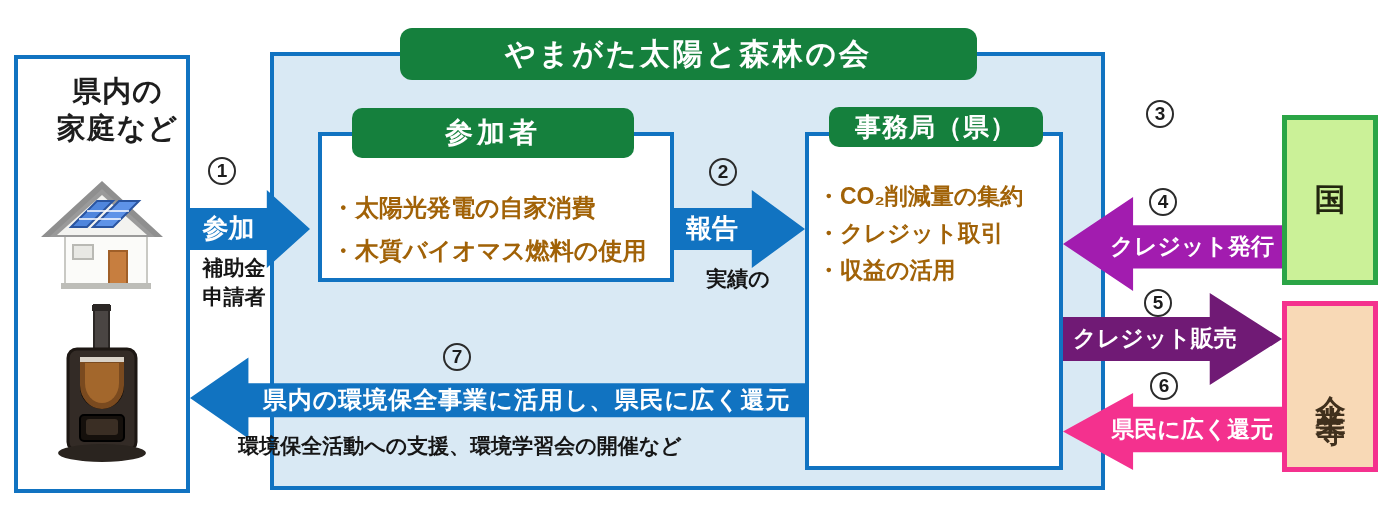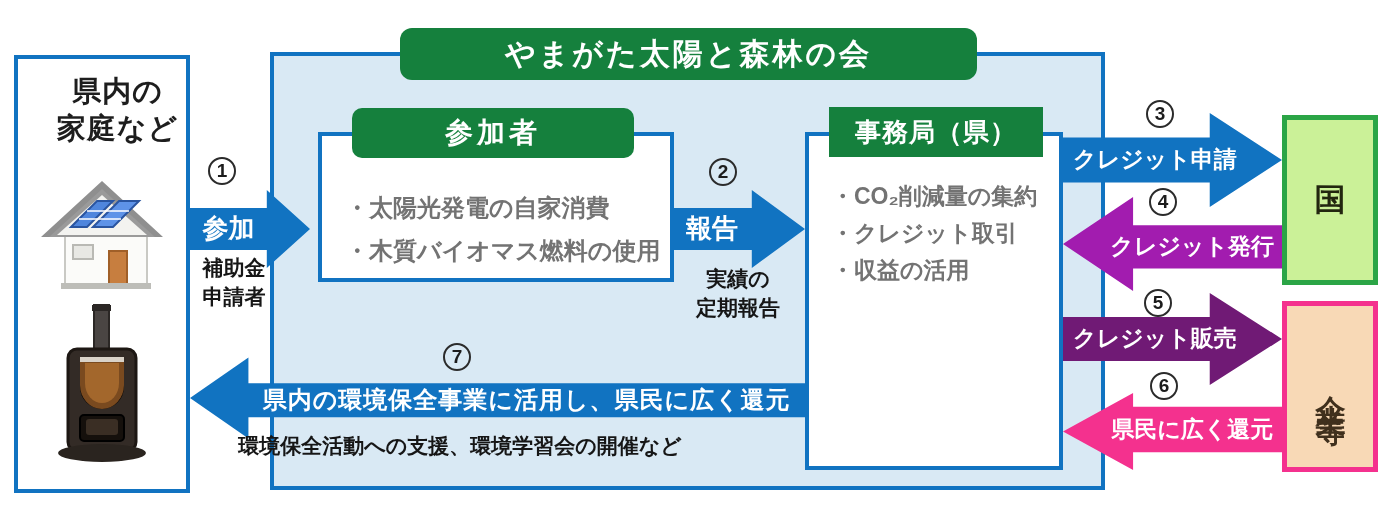--- a/index.html
+++ b/index.html
@@ -20,27 +20,27 @@
     position:absolute; left:270px; top:52px; width:835px; height:438px;
     background:#D9E9F4; border:4px solid #1173C1; z-index:1;
   }
   .banner {
     position:absolute; background:#15803d; color:#ffffff; font-weight:bold;
     display:flex; align-items:center; justify-content:center;
     border-radius:12px; z-index:6;
   }
   .main-banner { left:400px; top:28px; width:577px; height:52px; font-size:30px; letter-spacing:3px; }
   .part-header { left:352px; top:108px; width:282px; height:50px; font-size:28px; letter-spacing:4px; border-radius:10px; }
-  .sec-header  { left:829px; top:107px; width:214px; height:50px; font-size:26px; letter-spacing:1px; border-radius:0; }
+  .sec-header  { left:829px; top:107px; width:214px; height:40px; font-size:26px; letter-spacing:1px; border-radius:10px; }
 
   .white-box { position:absolute; background:#ffffff; border:4px solid #1173C1; z-index:3; }
   .part-box { left:318px; top:132px; width:356px; height:150px; }
   .sec-box  { left:805px; top:132px; width:258px; height:338px; }
 
-  .bullets { position:absolute; z-index:4; color:#737373; font-weight:600;margin-left:14px; }
+  .bullets { position:absolute; z-index:4; color:#a16207; font-weight:600; }
   .part-bullets { left:331px; top:186px; width:340px; font-size:24px; line-height:43px; }
   .sec-bullets  { left:817px; top:178px; width:244px; font-size:23px; line-height:37px; }
 
   .gov-box {
     position:absolute; left:1282px; top:115px; width:96px; height:170px;
     background:#CBF198; border:5px solid #2BA546; z-index:4;
     display:flex; align-items:center; justify-content:center;
     font-size:31px; font-weight:bold; color:#22260f;
   }
   .comp-box {
@@ -171,23 +171,20 @@
 
   <div class="gov-box">国</div>
   <div class="comp-box">企業等</div>
 
   <div class="arrow a1">
     <span class="alabel">参加</span>
   </div>
   <div class="arrow a2">
     <span class="alabel">報告</span>
   </div>
-  <div class="arrow a3">
-    <span class="alabel">クレジット申請</span>
-  </div>
   <div class="arrow a4">
     <span class="alabel">クレジット発行</span>
   </div>
   <div class="arrow a5">
     <span class="alabel">クレジット販売</span>
   </div>
   <div class="arrow a6">
     <span class="alabel">県民に広く還元</span>
   </div>
   <div class="arrow a7">
@@ -201,17 +198,16 @@
   <div class="num n5">5</div>
   <div class="num n6">6</div>
   <div class="num n7">7</div>
 
   <div class="note note1">
     <div>補助金</div>
     <div>申請者</div>
   </div>
   <div class="note note2">
     <div>実績の</div>
-    <div>定期報告</div>
   </div>
   <div class="note note7">環境保全活動への支援、環境学習会の開催など</div>
 
 </div>
 
 </body></html>

